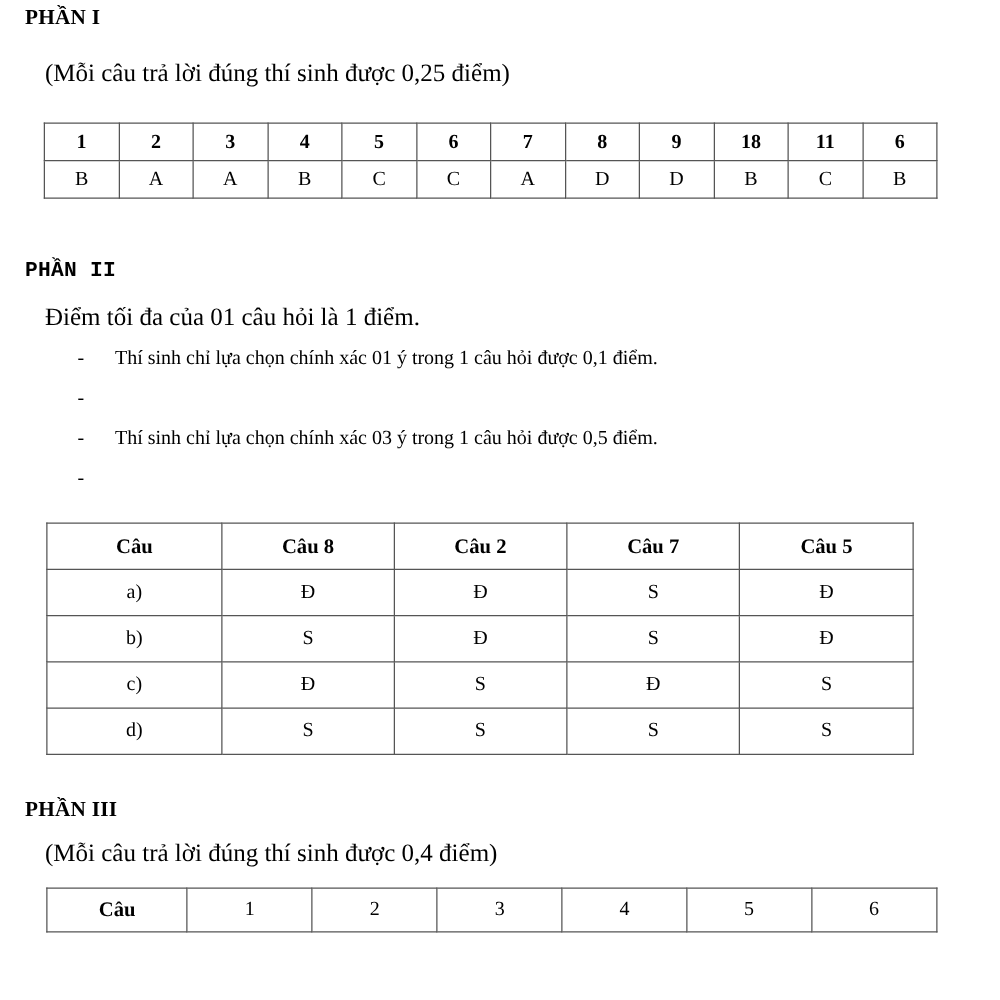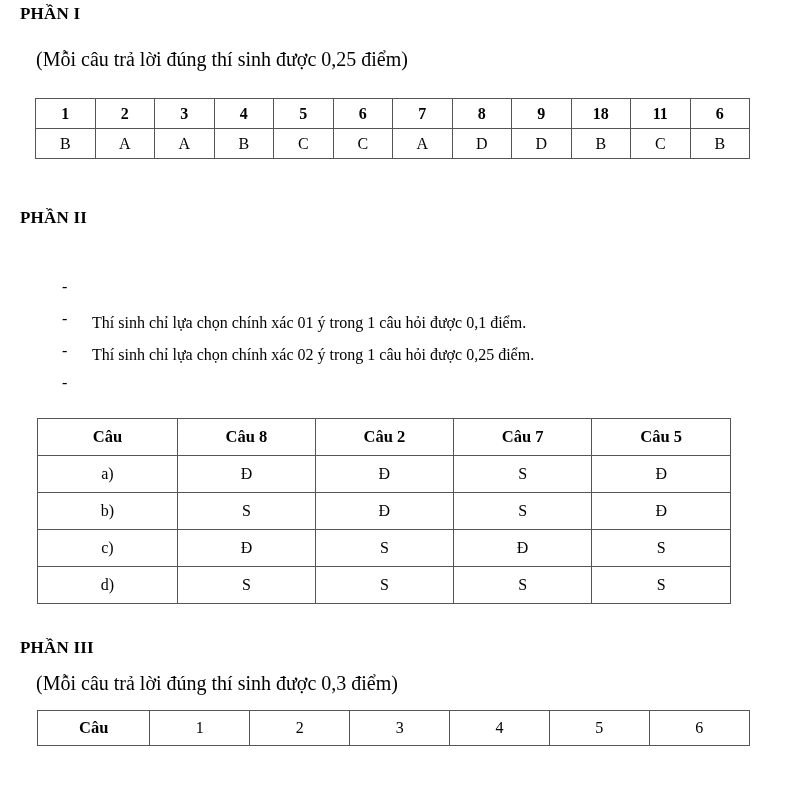--- a/index.html
+++ b/index.html
@@ -59,21 +59,20 @@
     left: 26px;
     top: 0;
     width: 14px;
     font-size: 16px;
   }
   .bullet-text {
     position: absolute;
     left: 56px;
     top: 0;
     font-size: 16px;
-    margin-top: 36px;
   }
 
   
   table.grid {
     position: absolute;
     border-collapse: collapse;
     table-layout: fixed;
     background: #fff;
   }
   table.grid td {
@@ -158,34 +157,35 @@
         <td class="ans">A</td>
         <td class="ans">D</td>
         <td class="ans">D</td>
         <td class="ans">B</td>
         <td class="ans">C</td>
         <td class="ans">B</td>
       </tr>
     </tbody>
   </table>
 
-  <div class="section-title" style="top:208px;">PHẦN II</div>
-
+  <div class="section-title" style="top:208px;font-family:Liberation Mono, monospace;">PHẦN II</div>
+
+  <div class="para" style="top:243px;">Điểm tối đa của 01 câu hỏi là 1 điểm.</div>
 
   <div class="bullet-list">
     <div class="bullet-row">
       <span class="bullet-dash">-</span>
       <span class="bullet-text">Thí sinh chỉ lựa chọn chính xác 01 ý trong 1 câu hỏi được 0,1 điểm.</span>
     </div>
     <div class="bullet-row">
       <span class="bullet-dash">-</span>
-      <span class="bullet-text">Thí sinh chỉ lựa chọn chính xác 02 ý trong 1 câu hỏi được 0,25 điểm.</span>
-    </div>
-    <div class="bullet-row">
-      <span class="bullet-dash">-</span>
+    </div>
+    <div class="bullet-row">
+      <span class="bullet-dash">-</span>
+      <span class="bullet-text">Thí sinh chỉ lựa chọn chính xác 03 ý trong 1 câu hỏi được 0,5 điểm.</span>
     </div>
     <div class="bullet-row">
       <span class="bullet-dash">-</span>
     </div>
   </div>
 
   <table class="grid" id="table-phan-2">
     <tbody>
       <tr>
         <td class="hdr" style="width:20.2%">Câu</td>
@@ -220,21 +220,21 @@
         <td>S</td>
         <td>S</td>
         <td>S</td>
         <td>S</td>
       </tr>
     </tbody>
   </table>
 
   <div class="section-title" style="top:638px;">PHẦN III</div>
 
-  <div class="para" style="top:672px;">(Mỗi câu trả lời đúng thí sinh được 0,3 điểm)</div>
+  <div class="para" style="top:672px;">(Mỗi câu trả lời đúng thí sinh được 0,4 điểm)</div>
 
   <table class="grid" id="table-phan-3">
     <tbody>
       <tr>
         <td class="hdr" style="width:15.8%">Câu</td>
         <td class="val" style="width:14.0%">1</td>
         <td class="val" style="width:14.1%">2</td>
         <td class="val" style="width:14.0%">3</td>
         <td class="val" style="width:14.0%">4</td>
         <td class="val" style="width:14.0%">5</td>

